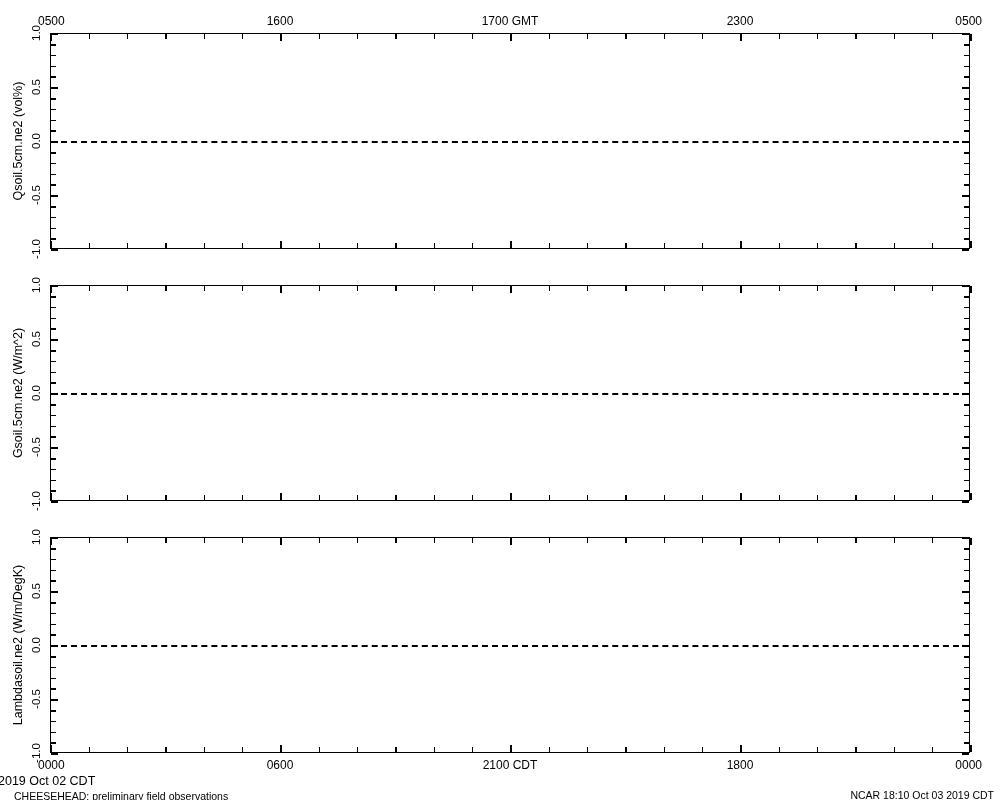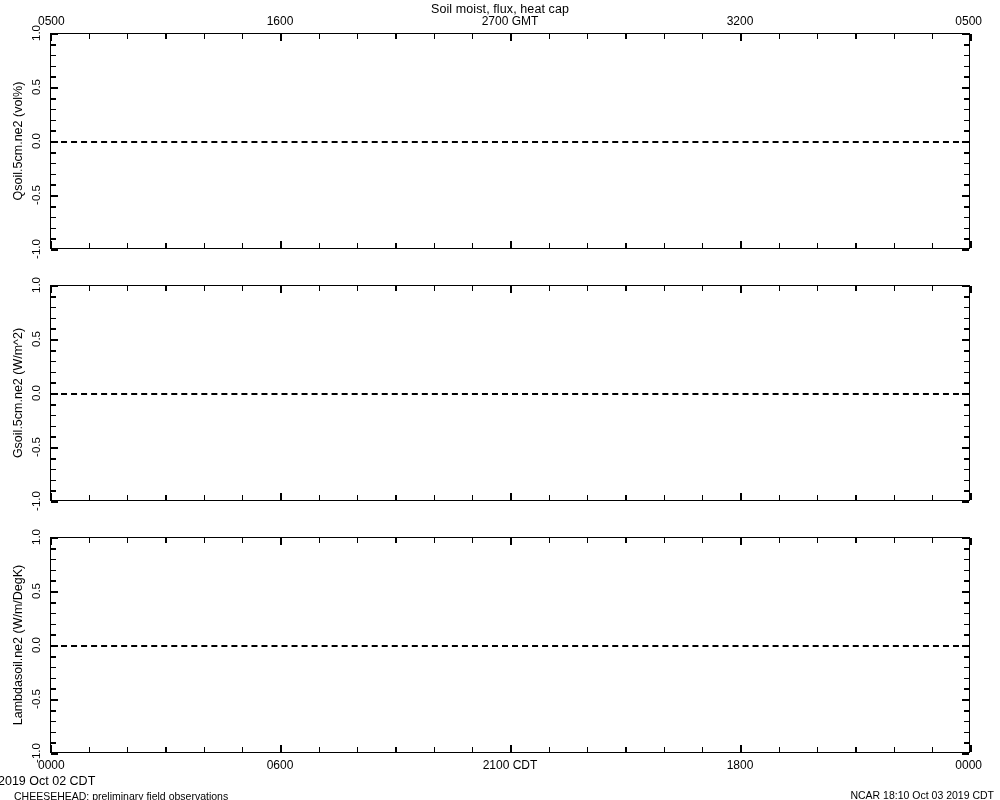--- a/index.html
+++ b/index.html
@@ -126,21 +126,20 @@
     font-size: 10.5px;
     white-space: nowrap;
     margin-left: 28px;
   }
 </style>
 </head>
 <body>
 
 <div id="page">
 
-  <div class="title">Soil moist, flux, heat cap</div>
 
   <div class="panel" id="panel0">
     <div class="plotinner">
       <div class="zeroline"></div>
     <div class="tick top" style="left: -0.8px;"></div>
         <div class="tick bottom" style="left: -0.8px;"></div>
         <div class="tick top minor" style="left: 37.5333px;"></div>
         <div class="tick bottom minor" style="left: 37.5333px;"></div>
         <div class="tick top minor" style="left: 75.8667px;"></div>
         <div class="tick bottom minor" style="left: 75.8667px;"></div>
@@ -447,21 +446,21 @@
     <div class="ylab" style="top: 393px;">0.0</div>
     <div class="ylab" style="top: 447px;">-0.5</div>
     <div class="ylab" style="top: 501px;">-1.0</div>
     <div class="ylab" style="top: 537px;">1.0</div>
     <div class="ylab" style="top: 591px;">0.5</div>
     <div class="ylab" style="top: 645px;">0.0</div>
     <div class="ylab" style="top: 699px;">-0.5</div>
     <div class="ylab" style="top: 753px;">-1.0</div>
     <div class="xlab xlab-top" style="left: 50px; transform: translateX(-45%);">0500</div>
     <div class="xlab xlab-top" style="left: 280px;">1600</div>
-    <div class="xlab xlab-top" style="left: 510px;">2700 GMT</div>
-    <div class="xlab xlab-top" style="left: 740px;">3200</div>
+    <div class="xlab xlab-top" style="left: 510px;">1700 GMT</div>
+    <div class="xlab xlab-top" style="left: 740px;">2300</div>
     <div class="xlab xlab-top" style="left: 970px; transform: translateX(-55%);">0500</div>
     <div class="xlab xlab-bottom" style="left: 50px; transform: translateX(-45%);">0000</div>
     <div class="xlab xlab-bottom" style="left: 280px;">0600</div>
     <div class="xlab xlab-bottom" style="left: 510px;">2100 CDT</div>
     <div class="xlab xlab-bottom" style="left: 740px;">1800</div>
     <div class="xlab xlab-bottom" style="left: 970px; transform: translateX(-55%);">0000</div>
   </div>
 
 </body></html>

